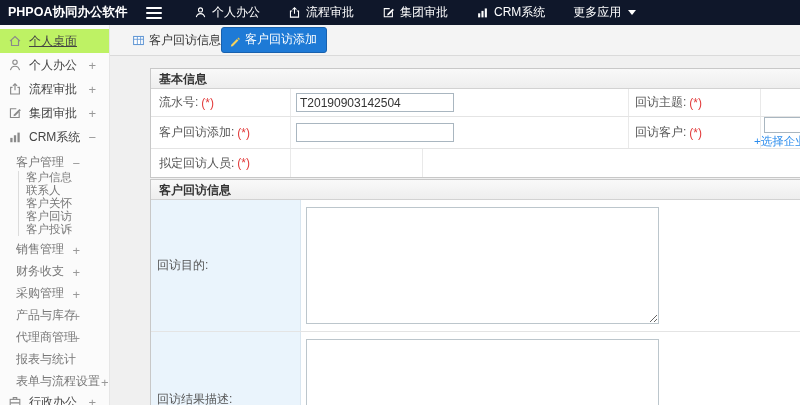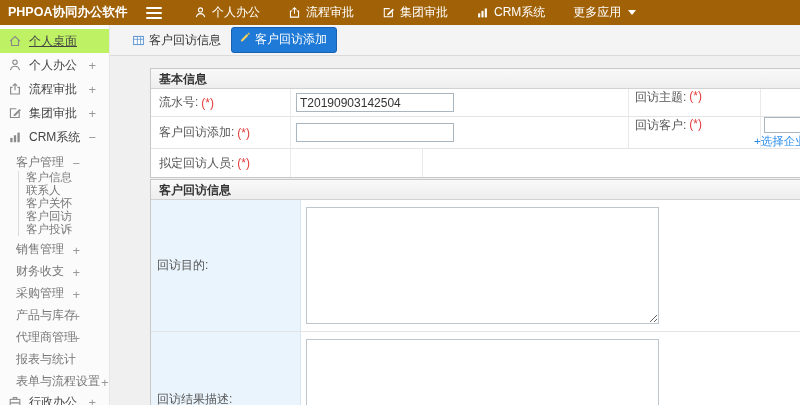--- a/index.html
+++ b/index.html
@@ -1,20 +1,20 @@
 <!DOCTYPE html>
 <html><head>
 <meta charset="utf-8">
 <style>
   * { margin:0; padding:0; box-sizing:border-box; }
   html,body { width:800px; height:405px; overflow:hidden; }
   body { position:relative; background:#f0f0f0; font-family:"Liberation Sans","DejaVu Sans",sans-serif; font-size:12px; color:#444; }
 
   
-  .topbar { position:absolute; left:0; top:0; width:800px; height:25px; background:#a16207; display:flex; align-items:center; z-index:30; }
+  .topbar { position:absolute; left:0; top:0; width:800px; height:25px; background:#0f172a; display:flex; align-items:center; z-index:30; }
   .brand { width:118px; padding-left:8px; color:#fff; font-weight:bold; font-size:12.5px; white-space:nowrap; }
   .hamburger { margin-left:28px; width:16px; height:12px; display:flex; flex-direction:column; justify-content:space-between; cursor:pointer; }
   .hamburger i { display:block; height:2px; background:#fff; border-radius:1px; }
   .topnav { display:flex; align-items:center; margin-left:32px; gap:28px; }
   .topnav .tn { display:flex; align-items:center; gap:5px; color:#fff; cursor:pointer; white-space:nowrap; }
   .tn svg { width:13px; height:13px; color:#fff; }
   .caret { width:0; height:0; border-left:4px solid transparent; border-right:4px solid transparent; border-top:5px solid #fff; margin-left:2px; }
 
   
   .sidebar { position:absolute; left:0; top:25px; width:110px; height:380px; background:#fbfbfb; border-right:1px solid #e6e6e6; padding-top:4px; z-index:20; }
@@ -27,33 +27,33 @@
   .s1 .exp { position:absolute; right:29px; color:#999; font-size:13px; }
   .s1 .exp-inline { position:static; margin-left:1px; color:#999; font-size:13px; }
   .sub2 { margin-left:18px; border-left:1px solid #dcdcdc; }
   .s2 { height:13px; line-height:13px; padding-left:7px; color:#777; cursor:pointer; white-space:nowrap; font-size:11.5px; }
 
   
   .content { position:absolute; left:110px; top:25px; width:690px; height:308px; }
   .tabbar { position:absolute; left:0; top:0; width:900px; height:31px; background:#f4f4f4; border-bottom:1px solid #dadada; display:flex; align-items:center; padding-left:22px; }
   .tab1 { display:flex; align-items:center; gap:4px; color:#333; cursor:pointer; }
   .tab1 svg { width:13px; height:13px; }
-  .tab2 { display:flex; align-items:flex-start; gap:4px; margin-left:10px; background:#1e7ad6; border:1px solid #1861ae; border-radius:3px; color:#fff; padding:3px 9px 4px 7px; cursor:pointer; }
+  .tab2 { display:flex; align-items:flex-end; gap:4px; background:#1e7ad6; border:1px solid #1861ae; border-radius:3px; color:#fff; padding:3px 9px 4px 7px; cursor:pointer; }
   .tab2 svg { width:12px; height:12px; }
 
   
   .panel { position:absolute; left:40px; width:900px; background:#fff; border:1px solid #c8c8c8; }
   .panel-h { height:20px; line-height:20px; padding-left:8px; background:linear-gradient(#f9f9f9,#eeeeee); border-bottom:1px solid #d2d2d2; font-weight:bold; color:#333; }
   #sec1 { top:43px; }
   #sec2 { top:154px; height:400px; }
   .frow { display:flex; border-bottom:1px solid #e4e4e4; align-items:center; }
   .frow:last-child { border-bottom:none; }
   .c1 { width:140px; padding-left:8px; align-self:stretch; display:flex; align-items:center; border-right:1px solid #e9e9e9; }
   .c2 { width:338px; padding-left:5px; align-self:stretch; display:flex; align-items:center; border-right:1px solid #e9e9e9; }
-  .c3 { width:132px; padding-left:6px; align-self:stretch; display:flex; border-right:1px solid #e9e9e9; }
+  .c3 { width:132px; padding-left:6px; align-self:stretch; display:flex; align-items:center; border-right:1px solid #e9e9e9; }
   .c4 { flex:1; padding-left:3px; align-self:stretch; display:flex; flex-direction:column; justify-content:center; }
   .lbl { color:#555; }
   .req { color:#e23b3b; margin-left:3px; }
   .txt { height:19px; width:158px; border:1px solid #a9b6c0; padding:0 3px; font-family:inherit; font-size:12px; color:#333; background:#fff; }
   .txt.dis { width:125px; background:#e9e9e9; border:1px solid #b5b5b5; border-top-color:#8f8f8f; }
   .lnk { color:#2b8ced; cursor:pointer; white-space:nowrap; }
   .lnk.under { margin:1px 0 0 -10px; font-size:11.5px; }
   .lnk.beside { margin-left:12px; }
 
   .brow { display:flex; border-bottom:1px solid #e4e4e4; }

